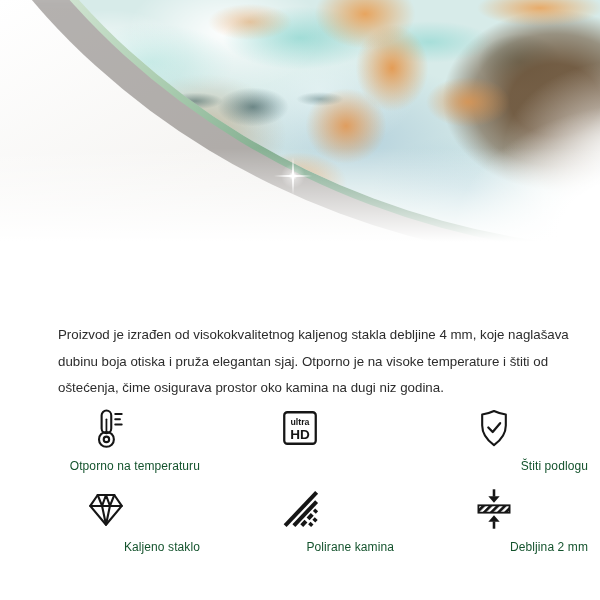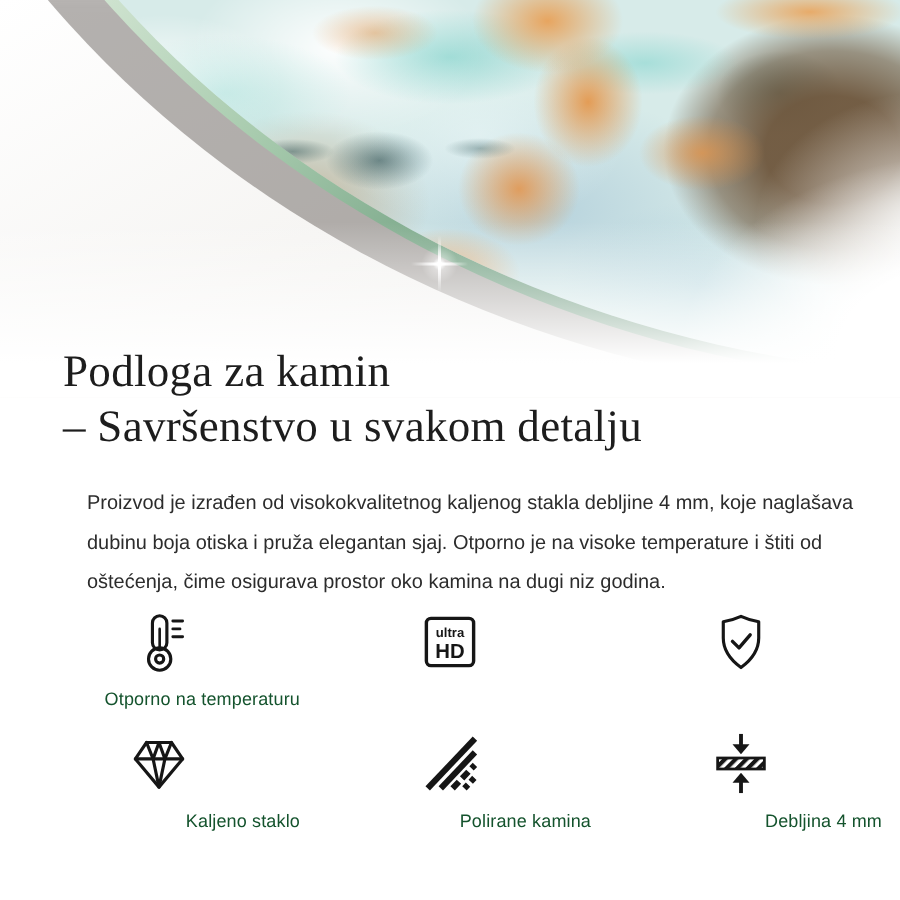--- a/index.html
+++ b/index.html
@@ -79,21 +79,20 @@
 
   <div class="photo">
     <div class="photo-bg"></div>
     <div class="glass-shadow"></div>
     <div class="glass-edge"></div>
     <div class="glass-face"></div>
     <div class="sparkle"></div>
     <div class="photo-fade"></div>
   </div>
 
-  <h1 class="title"><span>Podloga za kamin</span><br><span>– Savršenstvo u svakom detalju</span></h1>
 
   <p class="desc">Proizvod je izrađen od visokokvalitetnog kaljenog stakla debljine 4 mm, koje naglašava dubinu boja otiska i pruža elegantan sjaj. Otporno je na visoke temperature i štiti od oštećenja, čime osigurava prostor oko kamina na dugi niz godina.</p>
 
   <div>
 
     <div class="feature c1 r1">
       <div class="ficon">
         <svg width="42" height="44" viewBox="0 0 48 48" aria-hidden="true">
           <g class="ico">
             <rect x="19" y="4" width="11" height="26" rx="5.5"></rect>
@@ -121,20 +120,21 @@
 
     <div class="feature c3 r1">
       <div class="ficon">
         <svg width="42" height="44" viewBox="0 0 48 48" aria-hidden="true">
           <g class="ico">
             <path d="M24 4.5 C28.5 6.6 33 7.8 37.5 8.6 L37.5 21 C37.5 30.5 32.5 37.3 24 43.5 C15.5 37.3 10.5 30.5 10.5 21 L10.5 8.6 C15 7.8 19.5 6.6 24 4.5 Z"></path>
             <path d="M17.5 23.5 L22.5 28.5 L31 18.5" stroke-width="2.6"></path>
           </g>
         </svg>
       </div>
+      <div class="flabel">Štiti podlogu</div>
     </div>
 
     <div class="feature c1 r2">
       <div class="ficon">
         <svg width="44" height="42" viewBox="0 0 48 48" aria-hidden="true">
           <g class="ico" stroke-width="2.1">
             <path d="M14.5 8 L33.5 8 L42 20.5 L24 42 L6 20.5 Z"></path>
             <line x1="6" y1="20.5" x2="42" y2="20.5"></line>
             <path d="M14.5 8 L19.5 20.5 L24 8 L28.5 20.5 L33.5 8"></path>
             <path d="M19.5 20.5 L24 42 L28.5 20.5"></path>
@@ -166,17 +166,17 @@
               <rect width="3" height="5.5" fill="#161616"></rect>
             </pattern>
           </defs>
           <rect x="22.6" y="2.5" width="2.8" height="8" fill="#161616"></rect>
           <polygon points="17.8,10 30.2,10 24,17.2" fill="#161616"></polygon>
           <rect x="7" y="20" width="34" height="8" fill="url(#hatchP)" stroke="#161616" stroke-width="2"></rect>
           <polygon points="17.8,38 30.2,38 24,30.8" fill="#161616"></polygon>
           <rect x="22.6" y="37.5" width="2.8" height="8" fill="#161616"></rect>
         </svg>
       </div>
-      <div class="flabel">Debljina 4 mm</div>
+      <div class="flabel">Debljina 2 mm</div>
     </div>
 
   </div>
 </div>
 
 </body></html>

